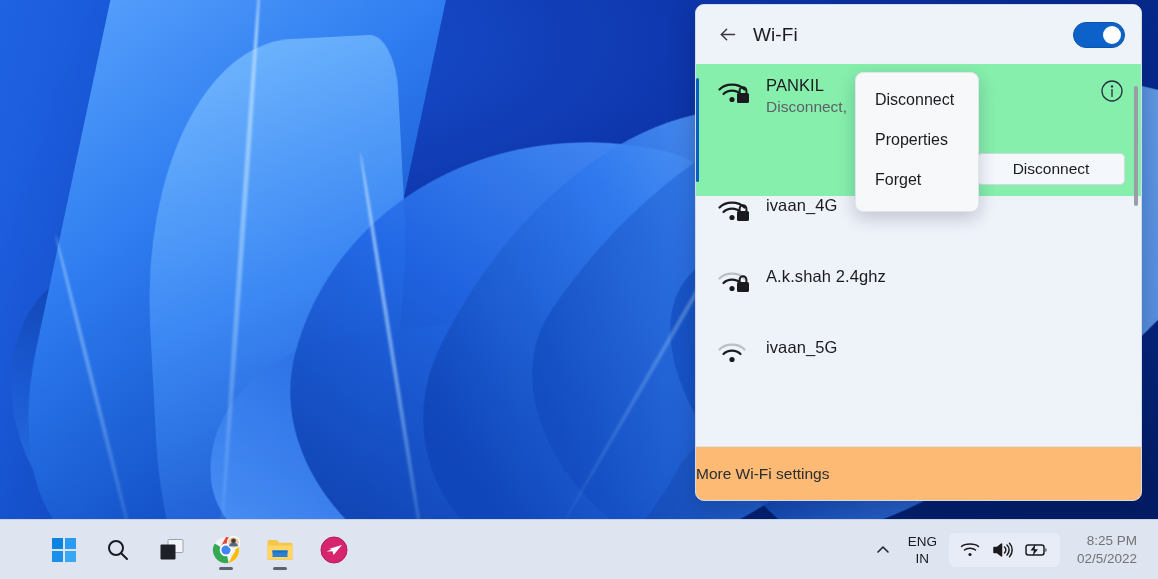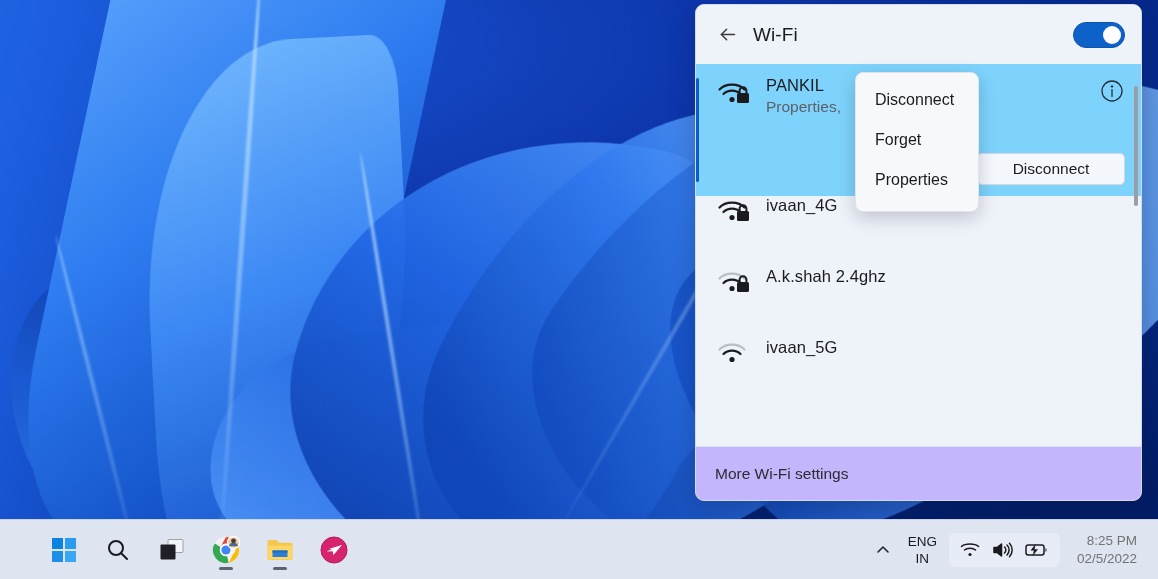--- a/index.html
+++ b/index.html
@@ -142,21 +142,21 @@
   .net-row {
     position: relative;
     display: flex; align-items: flex-start;
     padding: 0 14px 0 0;
     cursor: pointer;
     background: transparent;
   }
   .net-row.plain { height: 71px; align-items: flex-start; }
   .net-row.selected {
     height: 132px;
-    background: #7dd3fc;
+    background: #86efac;
     align-items: flex-start;
   }
   .net-row .accent {
     position: absolute; left: 0; top: 14px;
     width: 3px; height: 104px;
     background: #0b5ec4; border-radius: 2px;
   }
   .wifi-ic {
     flex: 0 0 auto;
     width: 38px; height: 30px;
@@ -186,22 +186,21 @@
     background: #f4f7fc;
     border: 1px solid #d2d9e5;
     border-radius: 5px;
     font-size: 15.5px; color: #1b1b1f;
     display: flex; align-items: center; justify-content: center;
     cursor: pointer;
   }
   .fly-footer {
     flex: 0 0 54px; height: 54px;
     display: flex; align-items: center;
-    padding-left: 19px;
-    background: #c4b5fd;
+    background: #fdba74;
     border-top: 1px solid #dfe5f0;
     cursor: pointer;
   }
   .fly-footer span {
     font-size: 15.5px; color: #2b2d31;
   }
 
   
   .scrollbar {
     position: absolute; right: 3px; top: 22px;
@@ -329,21 +328,21 @@
           </g>
           <circle cx="16" cy="21.5" r="2.6" fill="#1b1b1f"></circle>
           <g>
             <rect x="21" y="15" width="12" height="10" rx="1.6" fill="#1b1b1f"></rect>
             <path d="M23.6 15 v-2.4 a3.4 3.4 0 0 1 6.8 0 V15" fill="none" stroke="#1b1b1f" stroke-width="2"></path>
           </g>
         </svg>
       </div>
       <div class="net-body">
         <div class="net-name">PANKIL</div>
-        <div class="net-sub">Properties,</div>
+        <div class="net-sub">Disconnect,</div>
       </div>
       <div class="info-btn">
         <svg width="26" height="26" viewBox="0 0 26 26" fill="none" stroke="#22303f" stroke-width="1.3">
           <circle cx="13" cy="13" r="10"></circle>
           <circle cx="13" cy="8.4" r="1.2" fill="#22303f" stroke="none"></circle>
           <line x1="13" y1="11.6" x2="13" y2="18.4" stroke-linecap="round"></line>
         </svg>
       </div>
       <div class="disconnect-btn">Disconnect</div>
     </div>
@@ -405,22 +404,22 @@
     <div class="scrollbar"></div>
   </div>
 
   <div class="fly-footer">
     <span>More Wi-Fi settings</span>
   </div>
 </div>
 
 <div id="ctxmenu">
   <div class="ctx-item">Disconnect</div>
+  <div class="ctx-item">Properties</div>
   <div class="ctx-item">Forget</div>
-  <div class="ctx-item">Properties</div>
 </div>
 
 <div id="taskbar">
   <div class="tb-apps">
 
     <div class="tb-app">
       <svg width="24" height="24" viewBox="0 0 24 24">
         <rect x="0" y="0" width="11" height="11" fill="#0a84e0"></rect>
         <rect x="13" y="0" width="11" height="11" fill="#2a9bf0"></rect>
         <rect x="0" y="13" width="11" height="11" fill="#1c8fe8"></rect>

